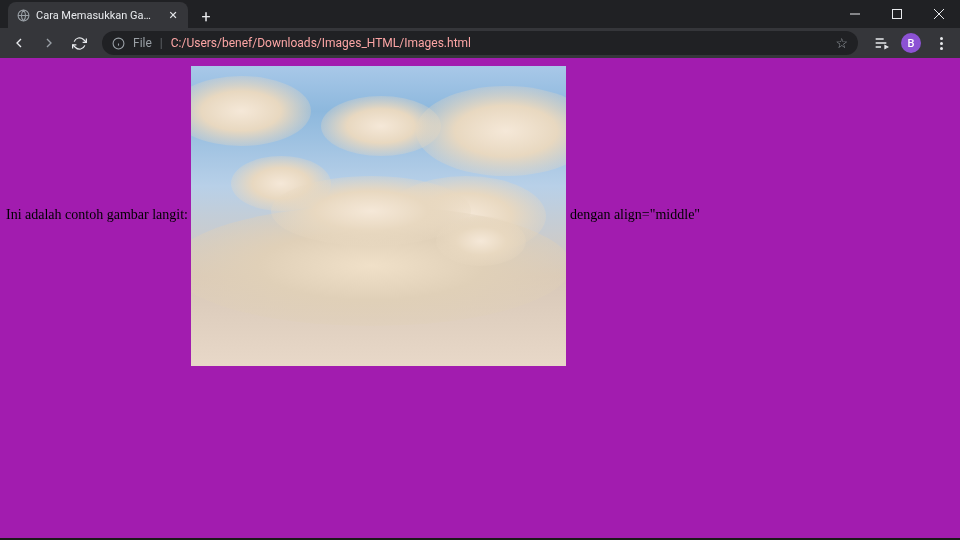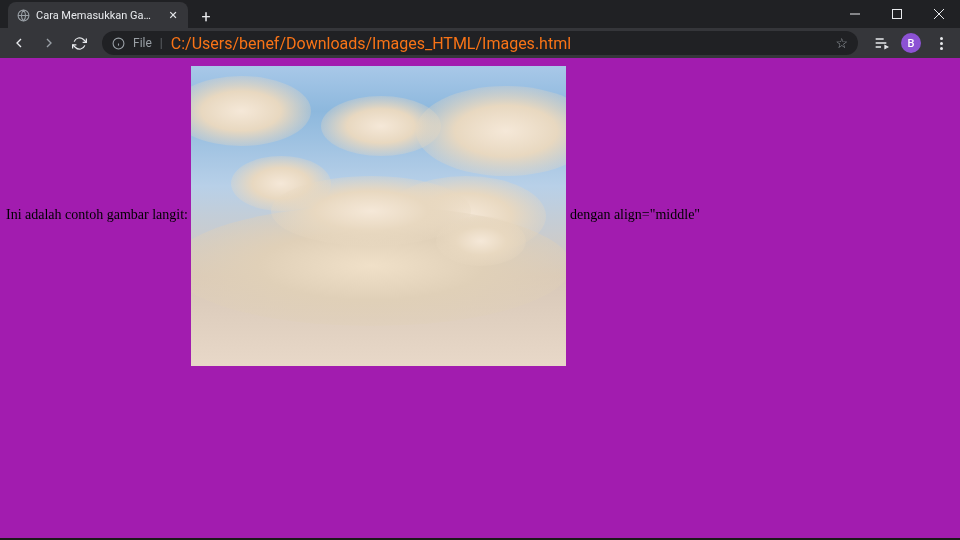--- a/index.html
+++ b/index.html
@@ -122,22 +122,22 @@
     }
     .addr-file {
       color: #9aa0a6;
       font-size: 12px;
     }
     .addr-sep {
       color: #5f6368;
       font-size: 12px;
     }
     .addr-path {
-      color: #f97316;
-      font-size: 16px;
+      color: #fca5a5;
+      font-size: 12px;
       flex: 1;
     }
     .addr-star {
       color: #9aa0a6;
       font-size: 14px;
       cursor: pointer;
     }
     .toolbar-icon {
       width: 26px;
       height: 26px;

